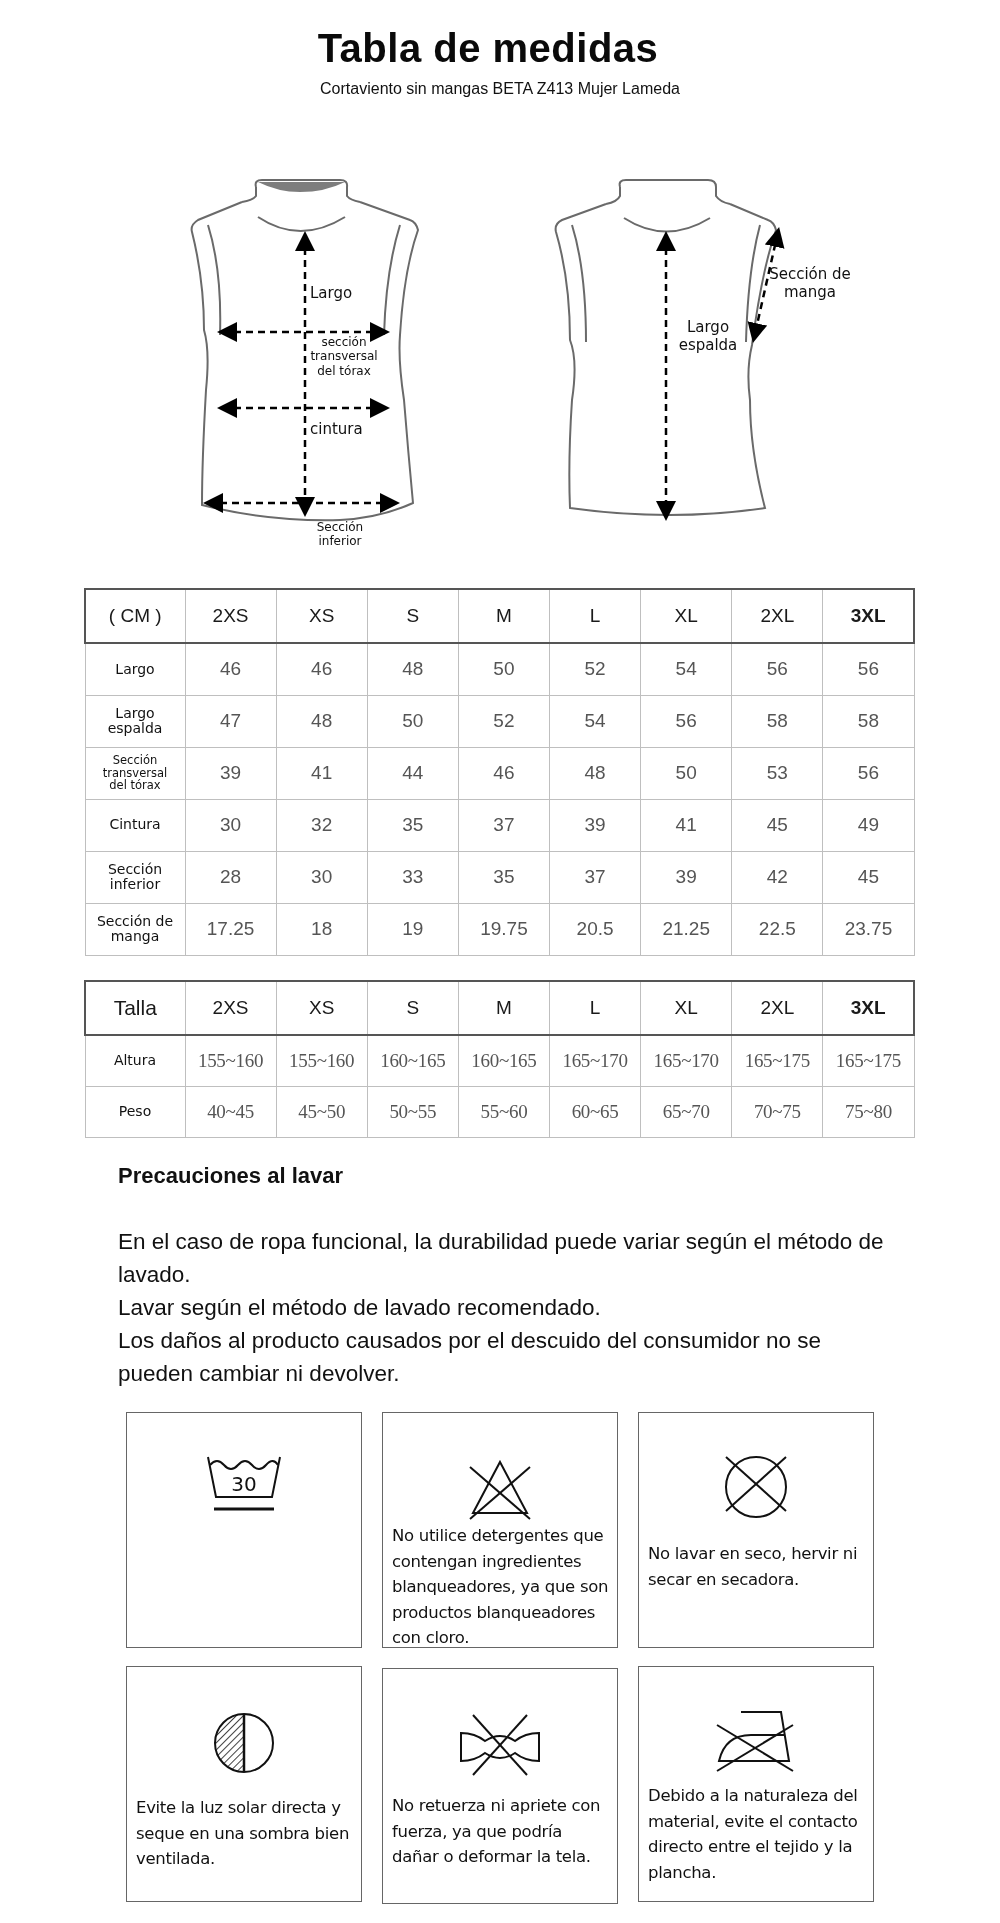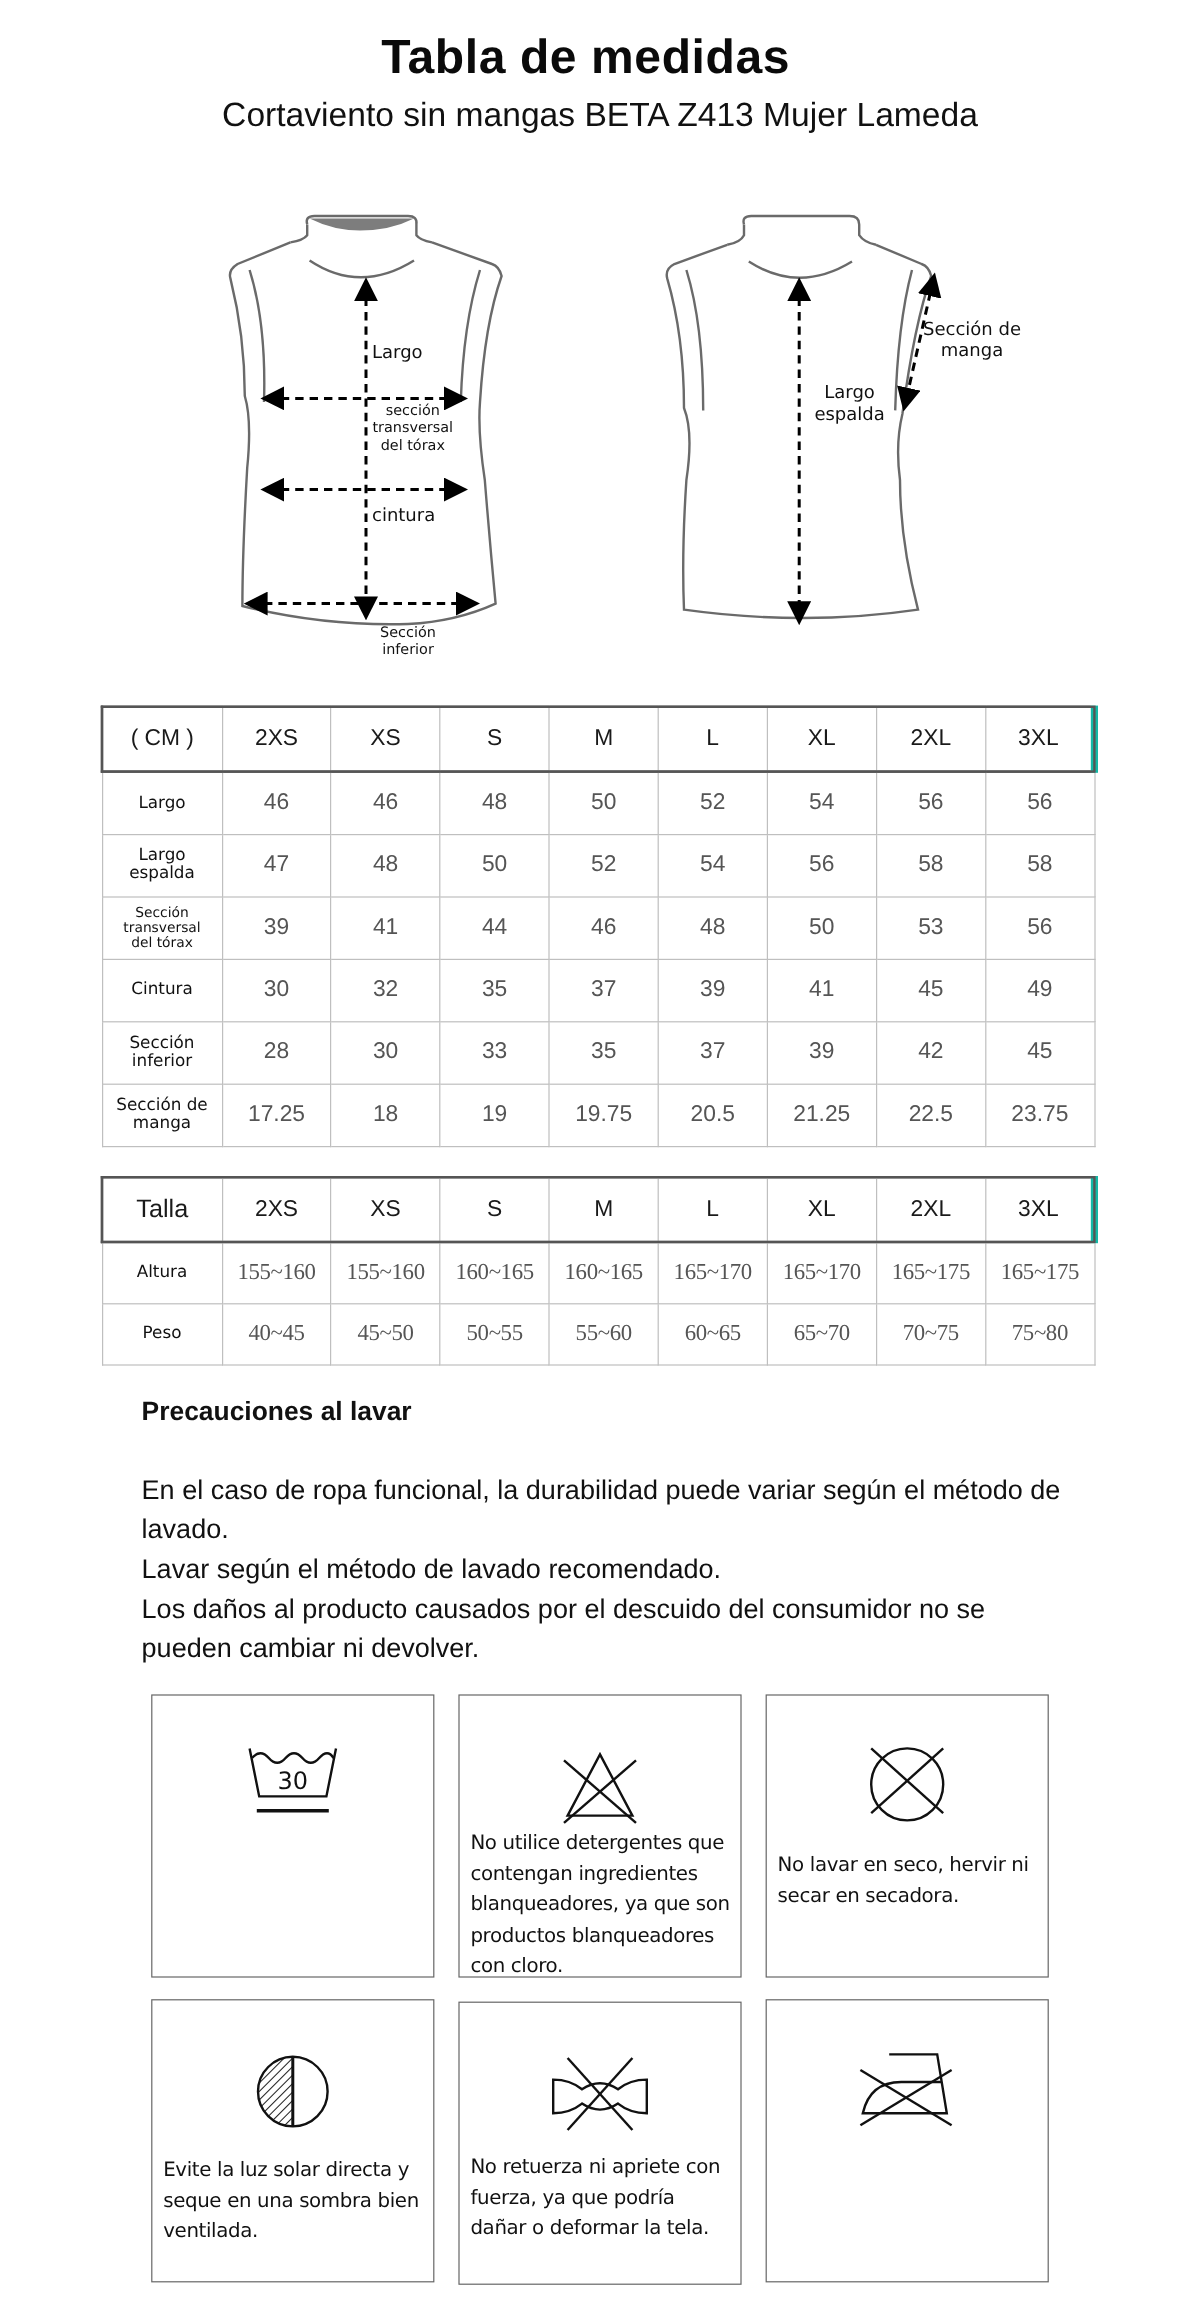--- a/index.html
+++ b/index.html
@@ -1,32 +1,32 @@
 <!DOCTYPE html>
 <html><head>
 <meta charset="utf-8">
 <style>
   * { box-sizing: border-box; margin: 0; padding: 0; }
   html, body { width: 1000px; background: #ffffff; }
   body { position: relative; height: 1923px; font-family: "DejaVu Sans", sans-serif; color: #111; overflow: hidden; }
 
   .title { position: absolute; top: 26px; left: 0; width: 976px; text-align: center; font-size: 40px; font-weight: bold; letter-spacing: 0.5px; color: #0a0a0a; font-family: "Liberation Sans", sans-serif; }
-  .subtitle { position: absolute; top: 80px; left: 0; width: 1000px; text-align: center; font-size: 28px; color: #111; font-family: "Liberation Sans", sans-serif; }
+  .subtitle { position: absolute; top: 80px; left: 0; width: 1000px; text-align: center; font-size: 16px; color: #111; font-family: "Liberation Sans", sans-serif; }
 
   .diagram { position: absolute; top: 170px; }
   .diagram svg { display: block; }
   .dlabel { position: absolute; font-size: 14px; text-align: center; line-height: 1.2; color: #111; font-family: "DejaVu Sans", sans-serif; }
   .dlabel.small { font-size: 12px; }
 
   table.sz { position: absolute; left: 84px; width: 831px; border-collapse: collapse; table-layout: fixed; }
   table.sz td, table.sz th { border: 1px solid #bfbfbf; text-align: center; vertical-align: middle; }
   table.sz thead tr { outline: 2px solid #555; outline-offset: -1px; }
   table.sz th { font-weight: normal; font-size: 19px; color: #1a1a1a; border-top: 2px solid #555; border-bottom: 2px solid #555; font-family: "Liberation Sans", sans-serif; }
   table.sz th:first-child { border-left: 2px solid #555; }
-  table.sz th:last-child { border-right: 6px solid #14b8a6; }
+  table.sz th:last-child { border-right: 2px solid #14b8a6; font-weight: bold; }
   table.sz td.rowlabel { font-size: 14px; color: #111; line-height: 1.1; font-family: "DejaVu Sans", sans-serif; }
   table.sz td.rowlabel.tiny { font-size: 11.5px; }
   table.sz td.val { font-size: 19px; color: #555; font-family: "Liberation Sans", sans-serif; }
   #t1 { top: 588px; }
   #t1 thead th { height: 54px; }
   #t1 tbody td { height: 52px; }
   #t2 { top: 980px; }
   #t2 thead th { height: 54px; }
   #t2 thead th:first-child { font-size: 21px; }
   #t2 tbody td { height: 51px; }
@@ -363,13 +363,14 @@
 <div class="care-box" style="left:638px; top:1666px;">
   <div class="icon" style="top:42px;">
     <svg width="82" height="64" viewBox="0 0 82 64">
       <g fill="none" stroke="#111" stroke-width="2">
         <path d="M26,3 L66,3 L74,52 L4,52 Q10,26 36,26 L70,26"></path>
         <line x1="2" y1="16" x2="78" y2="62"></line>
         <line x1="78" y1="16" x2="2" y2="62"></line>
       </g>
     </svg>
   </div>
+  <div class="txt" style="top:116px;">Debido a la naturaleza del material, evite el contacto directo entre el tejido y la plancha.</div>
 </div>
 
 </body></html>

